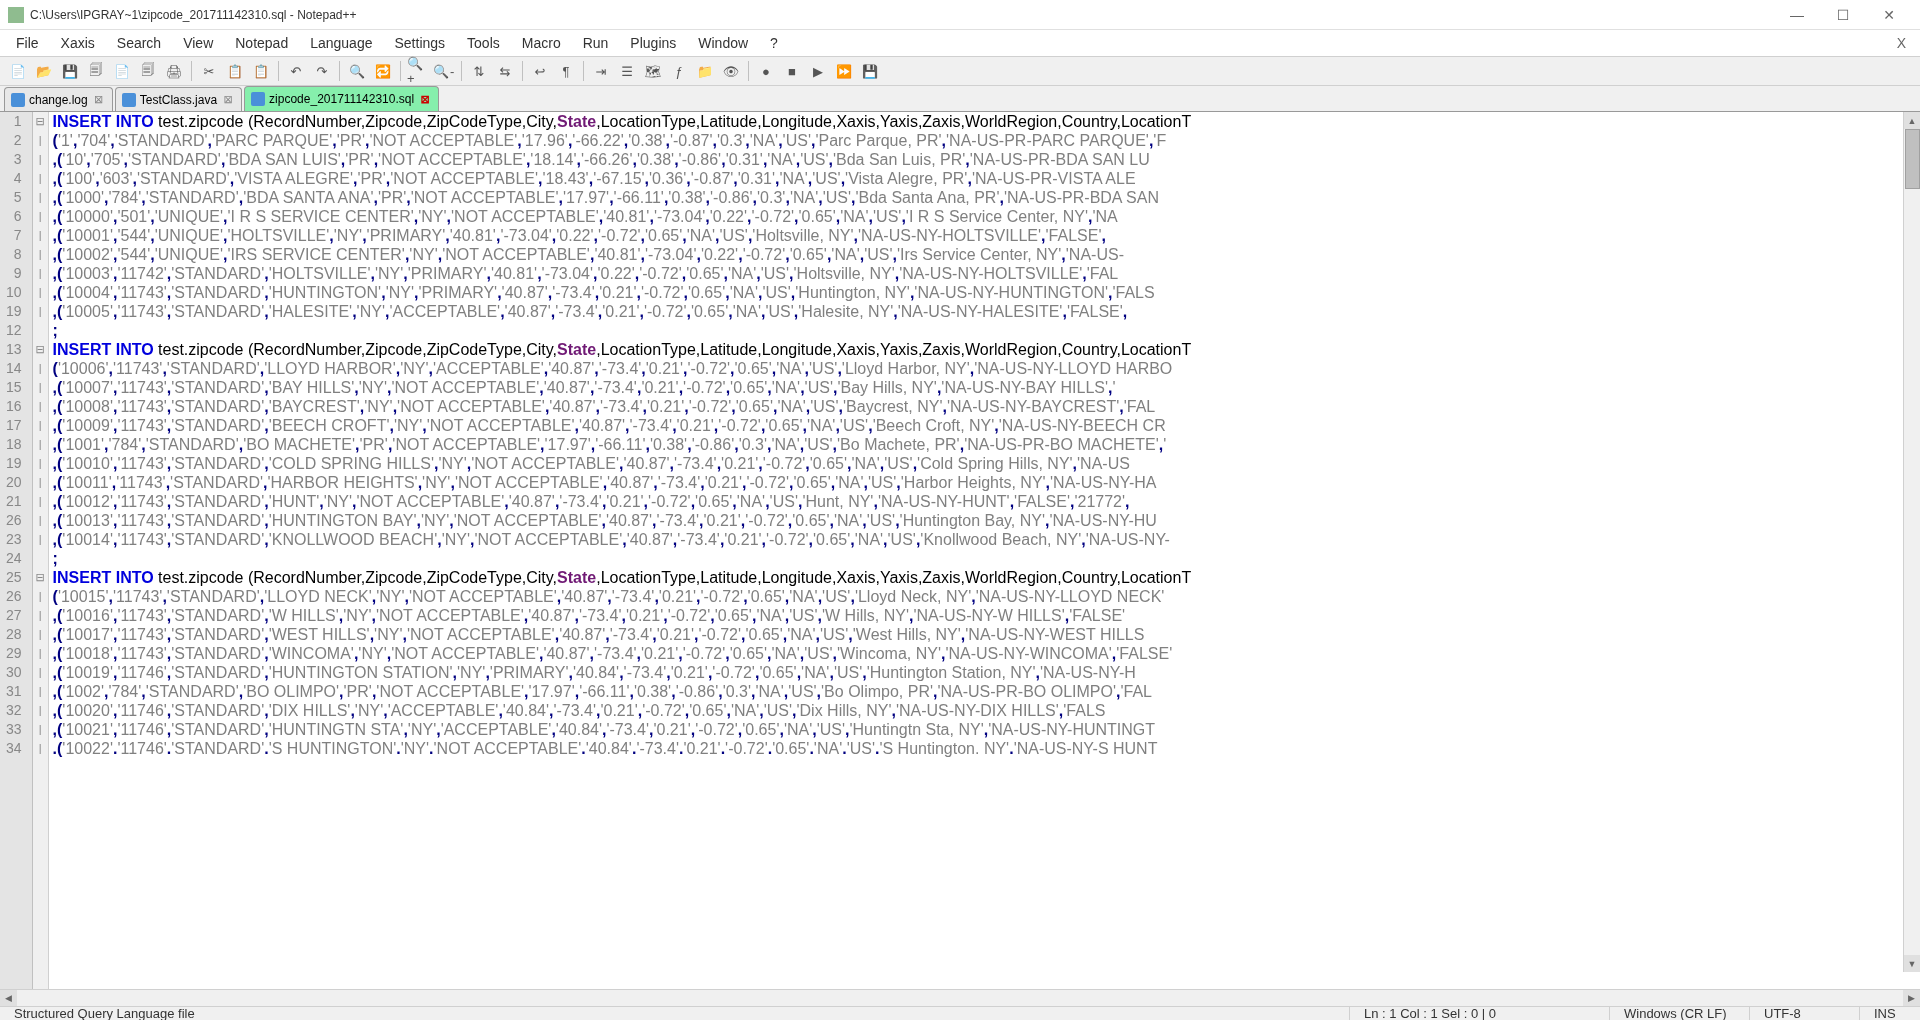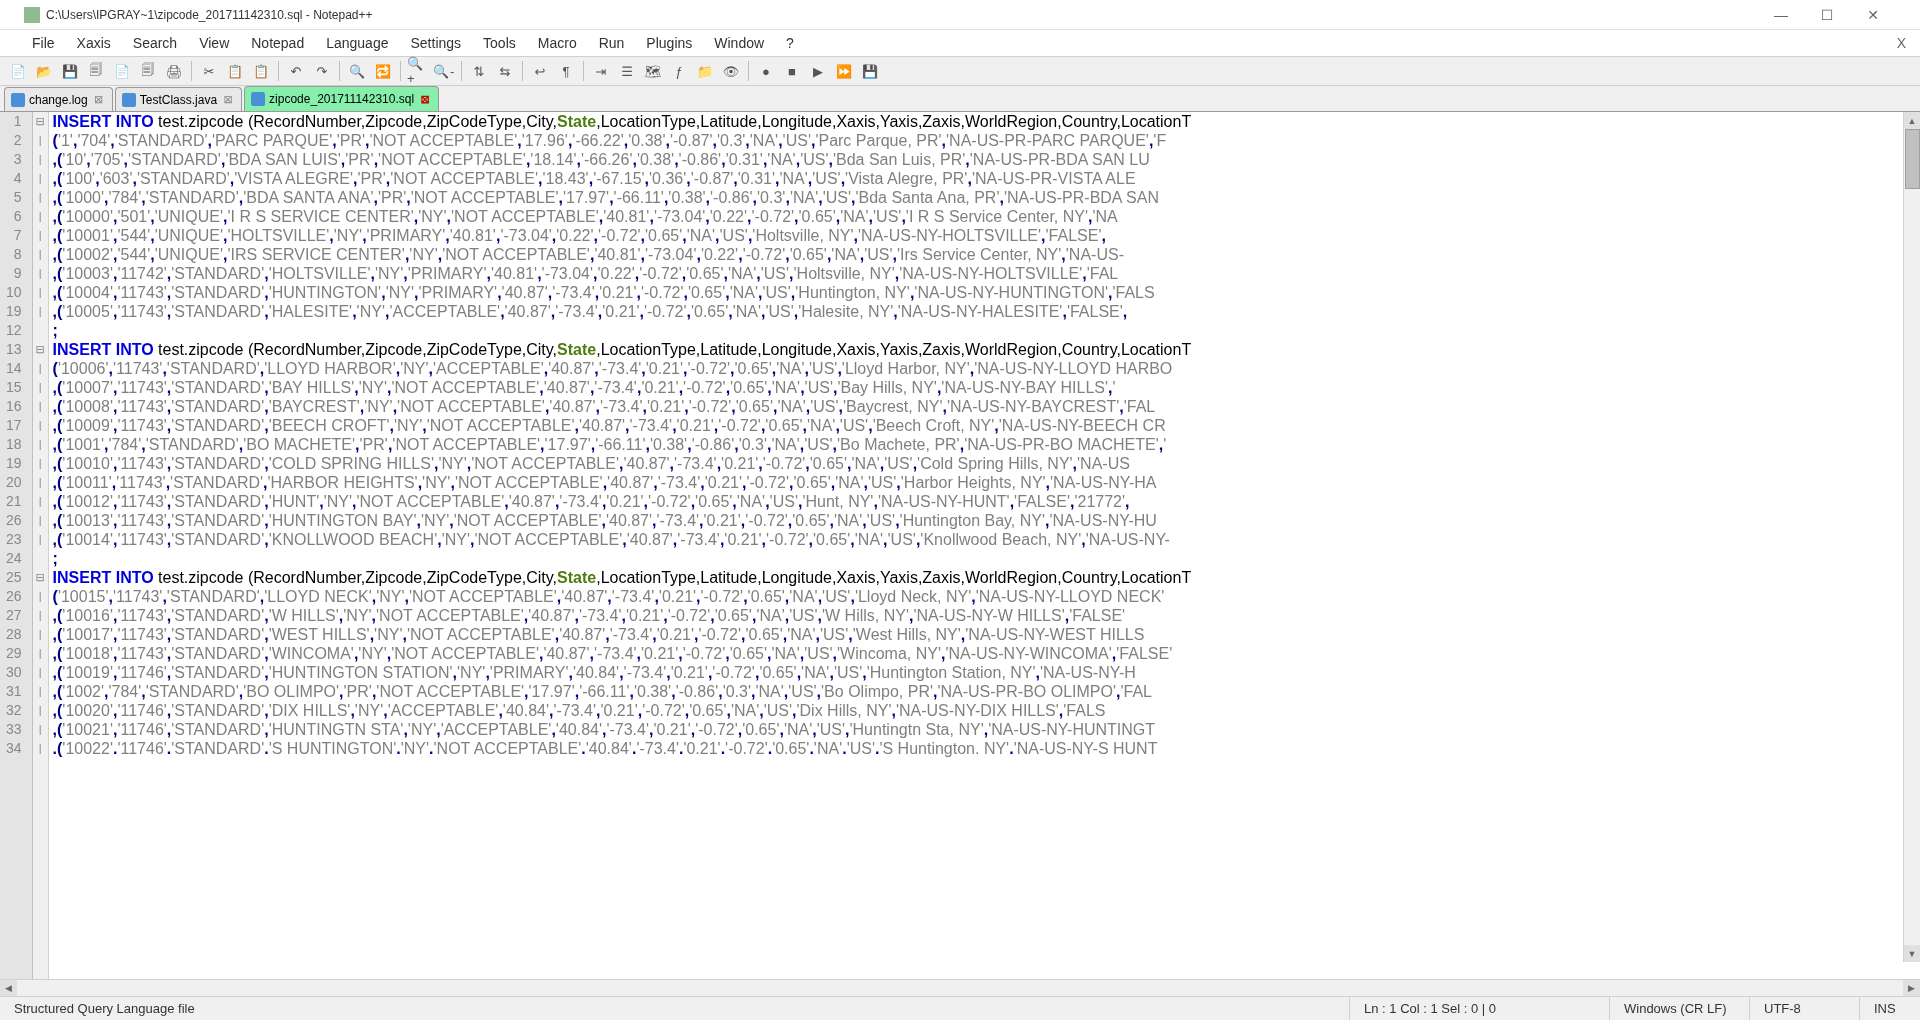--- a/index.html
+++ b/index.html
@@ -1,23 +1,23 @@
 <!DOCTYPE html>
 <html><head>
 <meta charset="utf-8">
 <style>
 * { margin: 0; padding: 0; box-sizing: border-box; font-family: 'Segoe UI', Tahoma, sans-serif; }
 body { background: #fff; width: 1920px; height: 1020px; overflow: hidden; display: flex; flex-direction: column; }
 
-.title-bar { height: 30px; background: #fff; display: flex; align-items: center; padding: 0 24px; border-bottom: 1px solid #e0e0e0; }
+.title-bar { height: 30px; background: #fff; display: flex; align-items: center; padding: 0 8px; border-bottom: 1px solid #e0e0e0; }
 .title-bar .icon { width: 16px; height: 16px; background: #8FBC8F; margin-right: 6px; }
 .title-bar .title { flex: 1; font-size: 12px; color: #333; }
 .title-bar .win-btn { width: 46px; height: 30px; display: flex; align-items: center; justify-content: center; font-size: 14px; color: #666; cursor: default; }
 
-.menu-bar { height: 26px; background: #fff; display: flex; align-items: center; padding: 0 6px; gap: 2px; margin-left: 16px; }
+.menu-bar { height: 26px; background: #fff; display: flex; align-items: center; padding: 0 6px; gap: 2px; }
 .menu-item { padding: 3px 10px; font-size: 14px; color: #333; cursor: default; }
 .menu-item.x { margin-left: auto; padding: 3px 8px; color: #666; }
 
 .toolbar { height: 30px; background: #f0f0f0; border-top: 1px solid #d0d0d0; border-bottom: 1px solid #d0d0d0; display: flex; align-items: center; padding: 0 6px; gap: 2px; }
 .tb-btn { width: 24px; height: 24px; display: flex; align-items: center; justify-content: center; font-size: 13px; color: #555; border: 1px solid transparent; }
 .tb-sep { width: 1px; height: 20px; background: #c0c0c0; margin: 0 3px; }
 
 .tab-bar { height: 26px; background: #f0f0f0; display: flex; align-items: flex-end; padding: 0 4px; gap: 2px; border-bottom: 1px solid #999; }
 .tab { height: 24px; display: flex; align-items: center; padding: 0 6px; font-size: 12px; border: 1px solid #999; border-bottom: none; background: #e8e8e8; border-radius: 4px 4px 0 0; gap: 4px; margin-top: 48px; }
 .tab.active { background: #86efac; height: 25px; position: relative; z-index: 1; justify-content: center; }
@@ -26,35 +26,35 @@
 .tab-close.modified { color: #c00; font-weight: bold; }
 
 .editor { flex: 1; display: flex; overflow: hidden; font-family: 'Courier New', monospace; font-size: 16px; background: #fff; position: relative; }
 .gutter { background: #e4e4e4; color: #888; text-align: right; padding: 0 10px 0 6px; user-select: none; border-right: 1px solid #c0c0c0; }
 .gutter div { height: 19px; line-height: 19px; font-size: 14px; }
 .fold-margin { width: 16px; background: #f0f0f0; border-right: 1px solid #d0d0d0; }
 .fold-margin div { height: 19px; text-align: center; font-size: 11px; color: #888; line-height: 19px; }
 .code { flex: 1; overflow: hidden; white-space: nowrap; padding-left: 4px; }
 .code-line { height: 19px; line-height: 19px; }
 .kw { color: #0000dd; font-weight: bold; }
-.col-hl { color: #4d7c0f; font-weight: bold; margin-top: 48px; }
+.col-hl { color: #701a75; font-weight: bold; margin-top: 48px; }
 .str { color: #808080; }
 .op { color: #000080; font-weight: bold; }
 
 .vscroll { position: absolute; right: 0; top: 0; bottom: 17px; width: 17px; background: #f0f0f0; border-left: 1px solid #d0d0d0; }
 .vscroll .arrow { height: 17px; background: #e0e0e0; display: flex; align-items: center; justify-content: center; font-size: 9px; color: #666; }
 .vscroll .thumb { position: absolute; top: 17px; width: 15px; left: 1px; height: 60px; background: #c0c0c0; border: 1px solid #a0a0a0; }
 .vscroll .arrow.down { position: absolute; bottom: 0; width: 100%; }
 
 .hscroll { height: 17px; background: #f0f0f0; border-top: 1px solid #d0d0d0; display: flex; }
 .hscroll .arrow { width: 17px; background: #e0e0e0; display: flex; align-items: center; justify-content: center; font-size: 9px; color: #666; }
 .hscroll .track { flex: 1; position: relative; }
 .hscroll .arrow.right { margin-left: auto; }
 
-.status-bar { height: 24px; background: #f0f0f0; border-top: 1px solid #d0d0d0; display: flex; align-items: center; font-size: 13px; color: #333; }
+.status-bar { height: 14px; background: #f0f0f0; border-top: 1px solid #d0d0d0; display: flex; align-items: center; font-size: 13px; color: #333; }
 .status-cell { padding: 0 14px; border-right: 1px solid #d0d0d0; height: 100%; display: flex; align-items: center; }
 .status-cell.grow { flex: 1; }
 </style>
 </head>
 <body>
 
 <div class="title-bar">
   <div class="icon"></div>
   <div class="title">C:\Users\IPGRAY~1\zipcode_201711142310.sql - Notepad++</div>
   <div class="win-btn">—</div>

